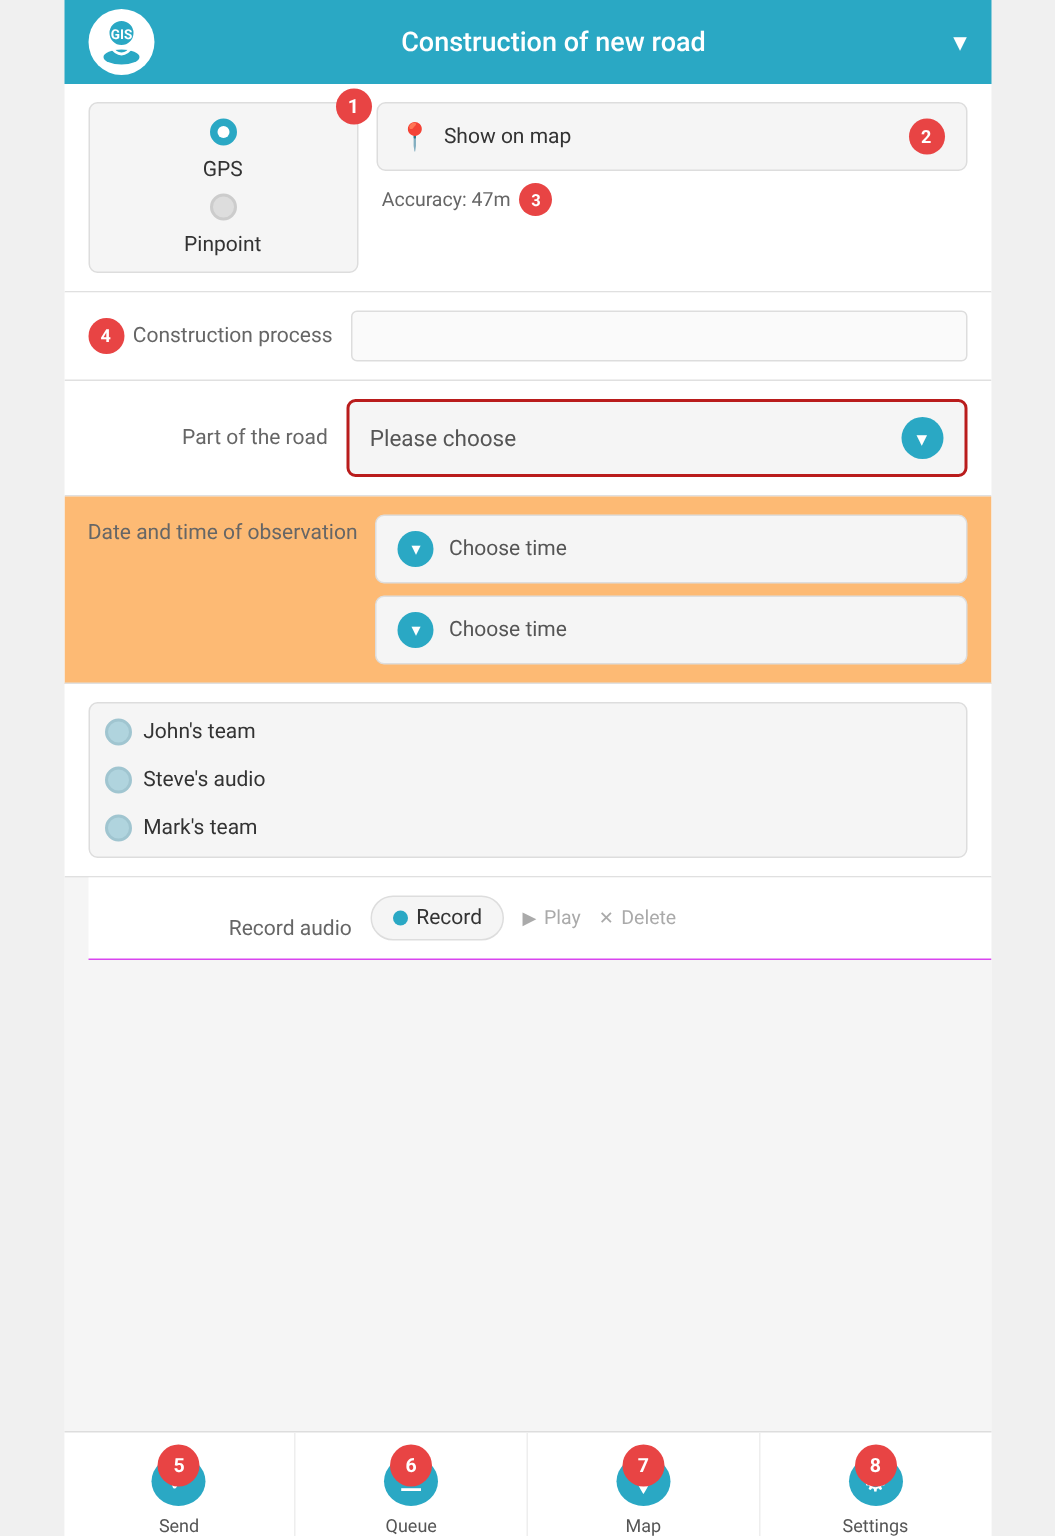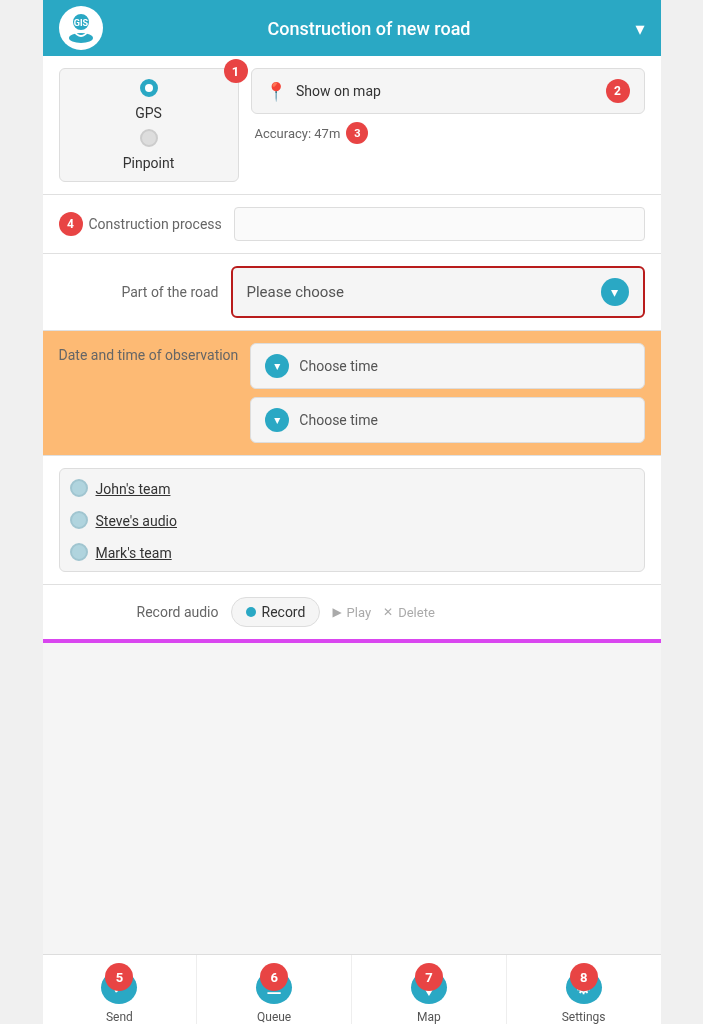--- a/index.html
+++ b/index.html
@@ -285,26 +285,25 @@
       background: #f5f5f5;
       border: 1px solid #ddd;
       border-radius: 6px;
       padding: 6px 10px;
       display: flex;
       flex-direction: column;
       gap: 6px;
     }
     .team-option {
       display: flex;
-      align-items: flex-end;
+      align-items: center;
       gap: 8px;
       font-size: 14px;
       color: #333;
       padding: 4px 0;
-      text-decoration: underline;
     }
     .team-radio {
       width: 18px;
       height: 18px;
       border-radius: 50%;
       background: #b0d4de;
       border: 2px solid #a0c5d0;
       flex-shrink: 0;
     }
     
@@ -350,25 +349,26 @@
       color: white;
       display: flex;
       align-items: center;
       justify-content: center;
       font-size: 16px;
       flex-shrink: 0;
     }
     
     .audio-section {
       background: white;
-      border-bottom: 4px solid #d946ef;
+      border-bottom: 1px solid #d946ef;
       padding: 12px 16px;
       display: flex;
       gap: 12px;
-      align-items: center;
+      align-items: flex-end;
+      margin-left: 16px;
     }
     .audio-label {
       color: #666;
       font-size: 14px;
       min-width: 160px;
       text-align: right;
       flex-shrink: 0;
     }
     .audio-controls {
       flex: 1;

